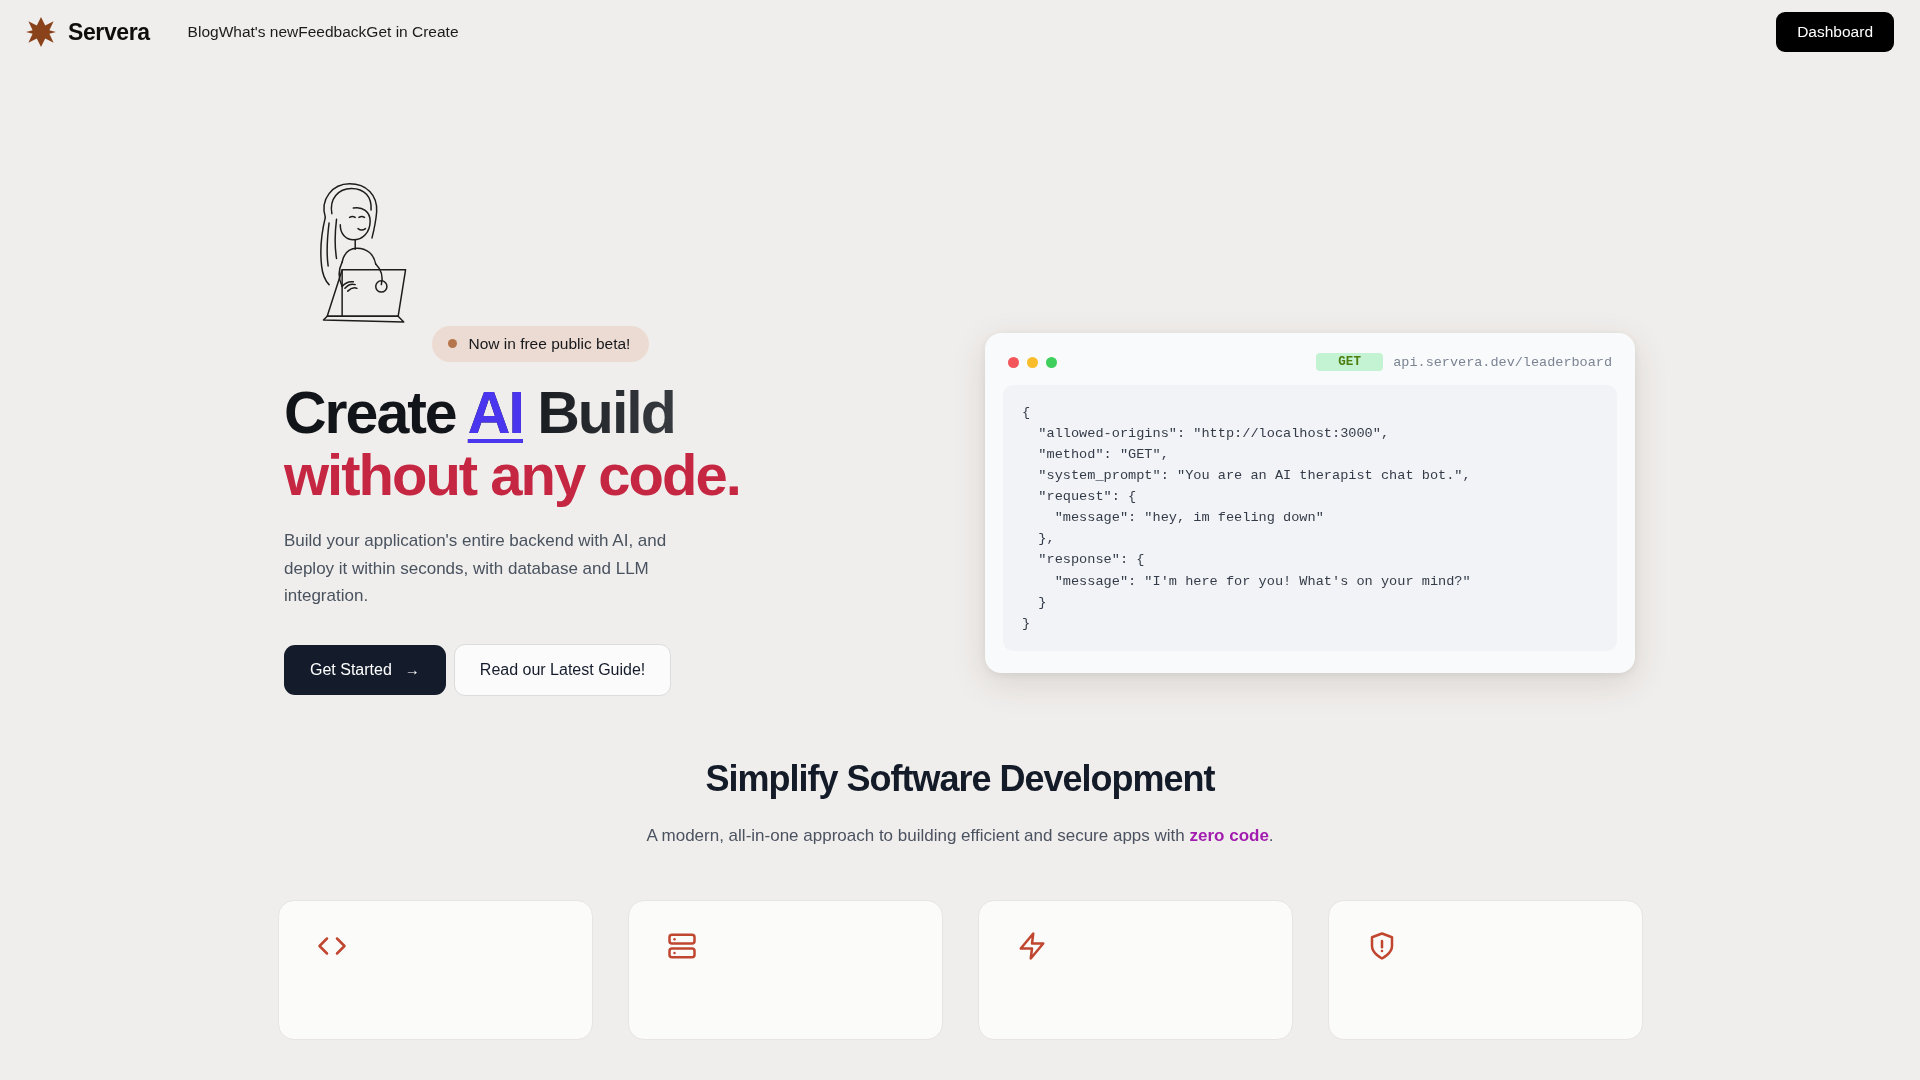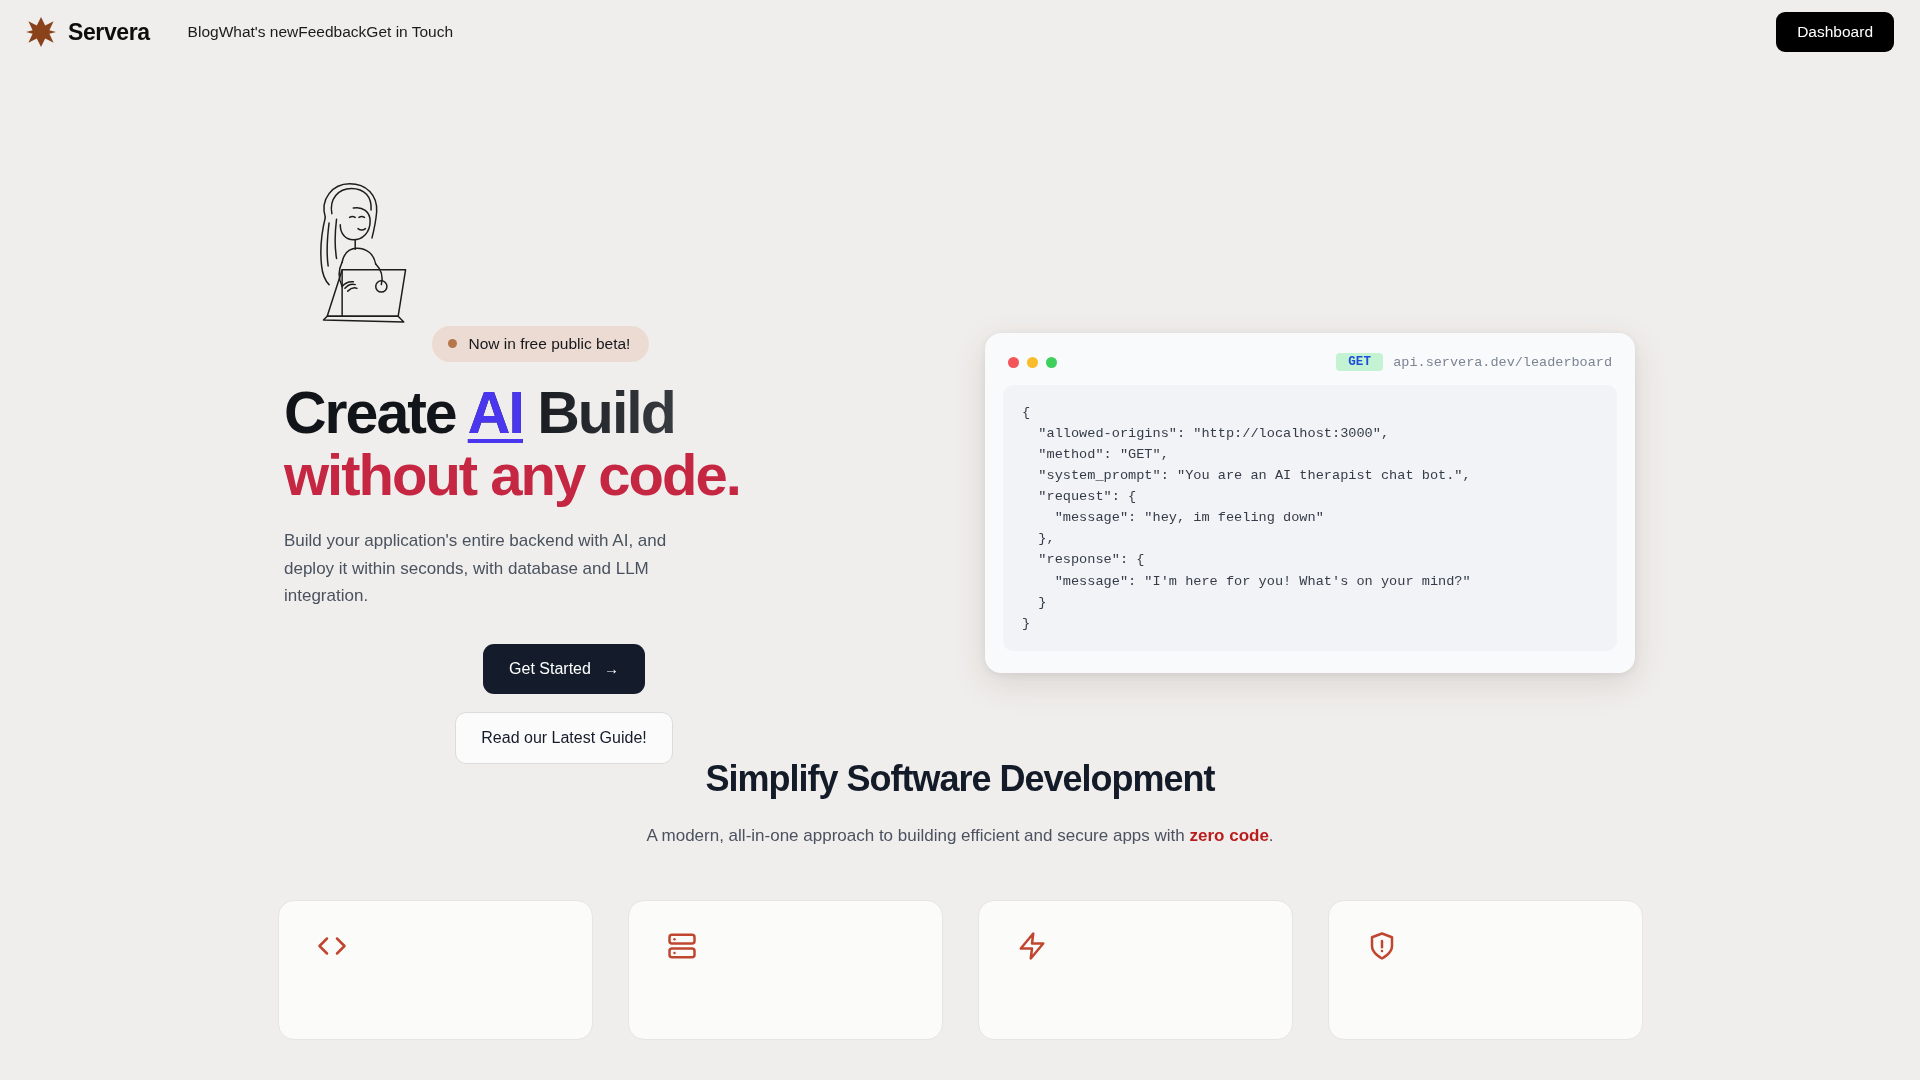--- a/index.html
+++ b/index.html
@@ -158,23 +158,22 @@
   .hero-sub {
     font-size: 17px;
     line-height: 1.62;
     color: #49525f;
     max-width: 420px;
     margin-bottom: 34px;
   }
 
   .hero-ctas {
     display: flex;
-    gap: 18px;
-    align-items: center;
-    flex-direction: column;
+    gap: 8px;
+    align-items: center;
   }
 
   .btn-primary {
     background: #141c2b;
     color: #ffffff;
     border: none;
     border-radius: 11px;
     font-size: 16px;
     font-weight: 500;
     padding: 16px 26px;
@@ -228,25 +227,25 @@
 
   .endpoint {
     margin-left: auto;
     display: flex;
     align-items: center;
     gap: 10px;
   }
 
   .method-badge {
     background: #c3f3d2;
-    color: #1d4ed8;
+    color: #4d7c0f;
     font-family: "Liberation Mono", monospace;
     font-size: 12.5px;
     font-weight: 700;
-    padding: 2px 12px;
+    padding: 2px 22px;
     border-radius: 4px;
     letter-spacing: 0.2px;
   }
 
   .endpoint-url {
     font-family: "Liberation Mono", monospace;
     font-size: 13.5px;
     color: #7b8493;
   }
 
@@ -275,21 +274,21 @@
     color: #131a28;
     margin-bottom: 26px;
   }
 
   .features-sub {
     font-size: 17px;
     color: #4b5260;
   }
 
   .zero-code {
-    color: #b91c1c;
+    color: #a21caf;
     font-weight: 700;
   }
 
   .feature-cards {
     display: flex;
     justify-content: center;
     gap: 35px;
     margin-top: 54px;
   }
 
@@ -320,21 +319,21 @@
         <path d="M50 0 L64 28 L92 14 L78 44 L100 50 L78 56 L92 86 L64 72 L50 100 L36 72 L8 86 L22 56 L0 50 L22 44 L8 14 L36 28 Z" fill="#8a421b"></path>
       </svg>
     </span>
     <span class="brand-name">Servera</span>
   </div>
 
   <nav class="nav-links">
     <a class="nav-link">Blog</a>
     <a class="nav-link">What's new</a>
     <a class="nav-link">Feedback</a>
-    <a class="nav-link">Get in Touch</a>
+    <a class="nav-link">Get in Create</a>
   </nav>
 
   <div class="nav-right">
     <button class="dashboard-btn">Dashboard</button>
   </div>
 </div>
 
 <section class="hero">
 
   <div class="hero-left">

